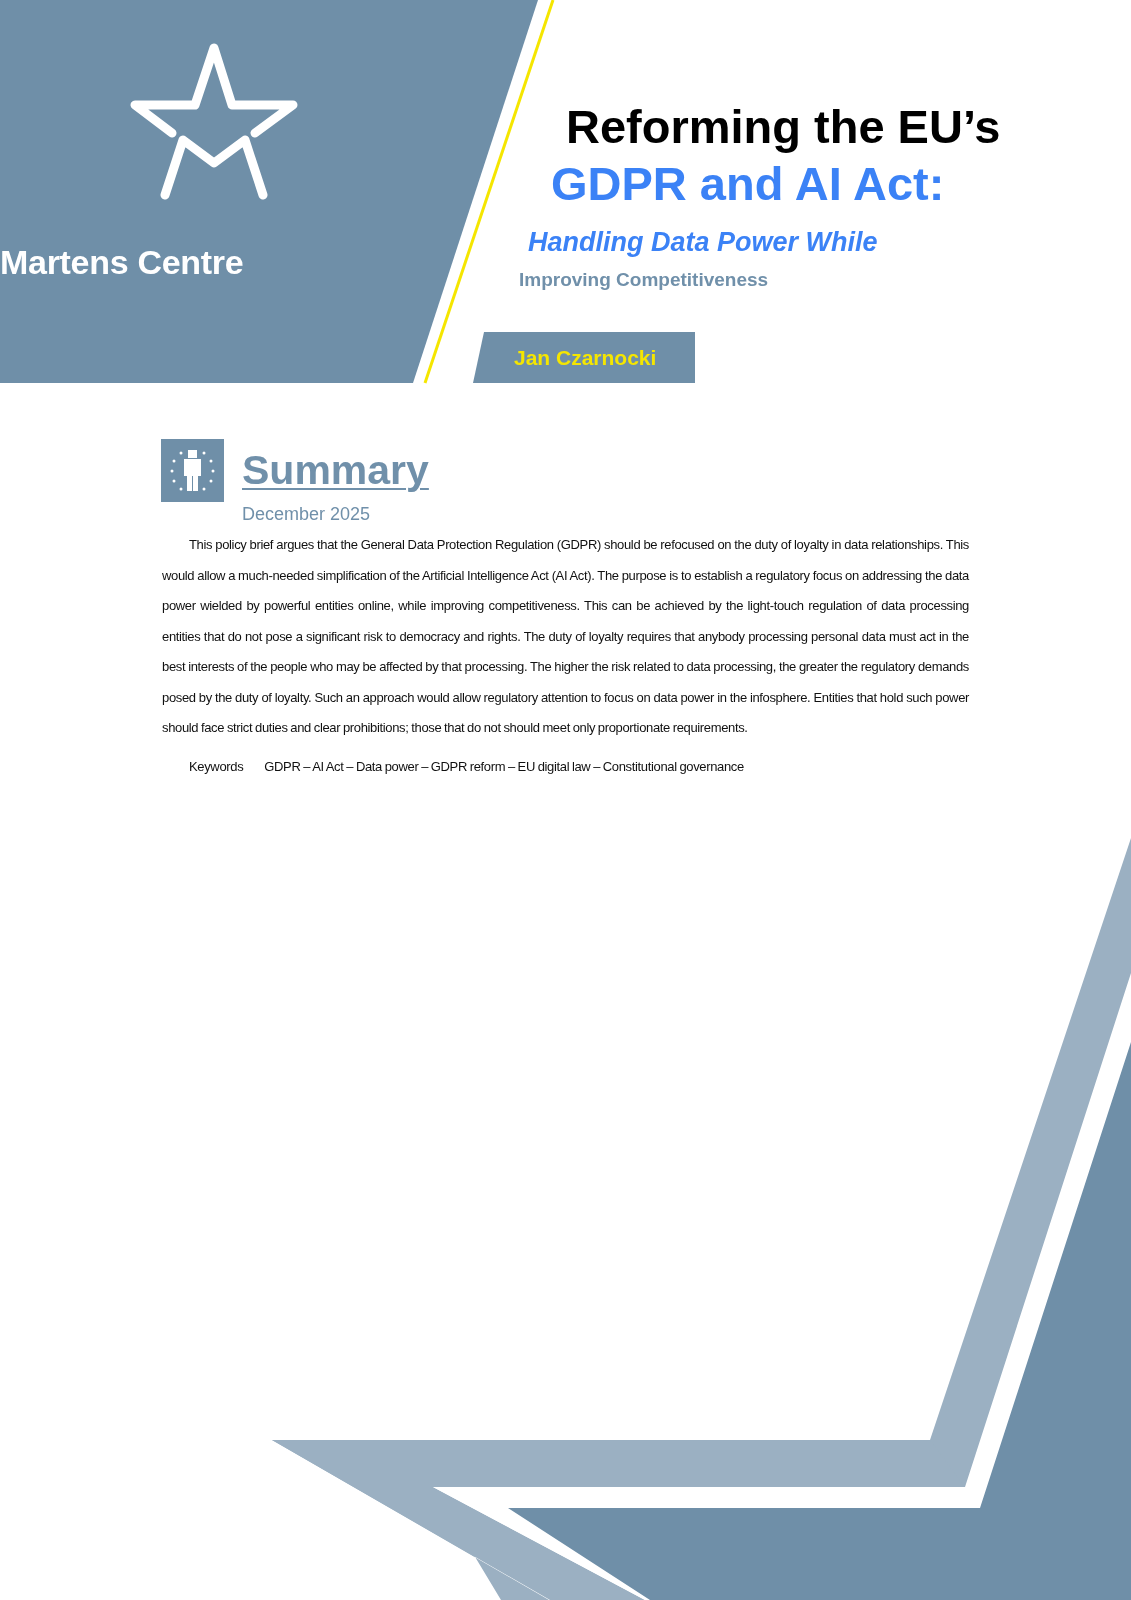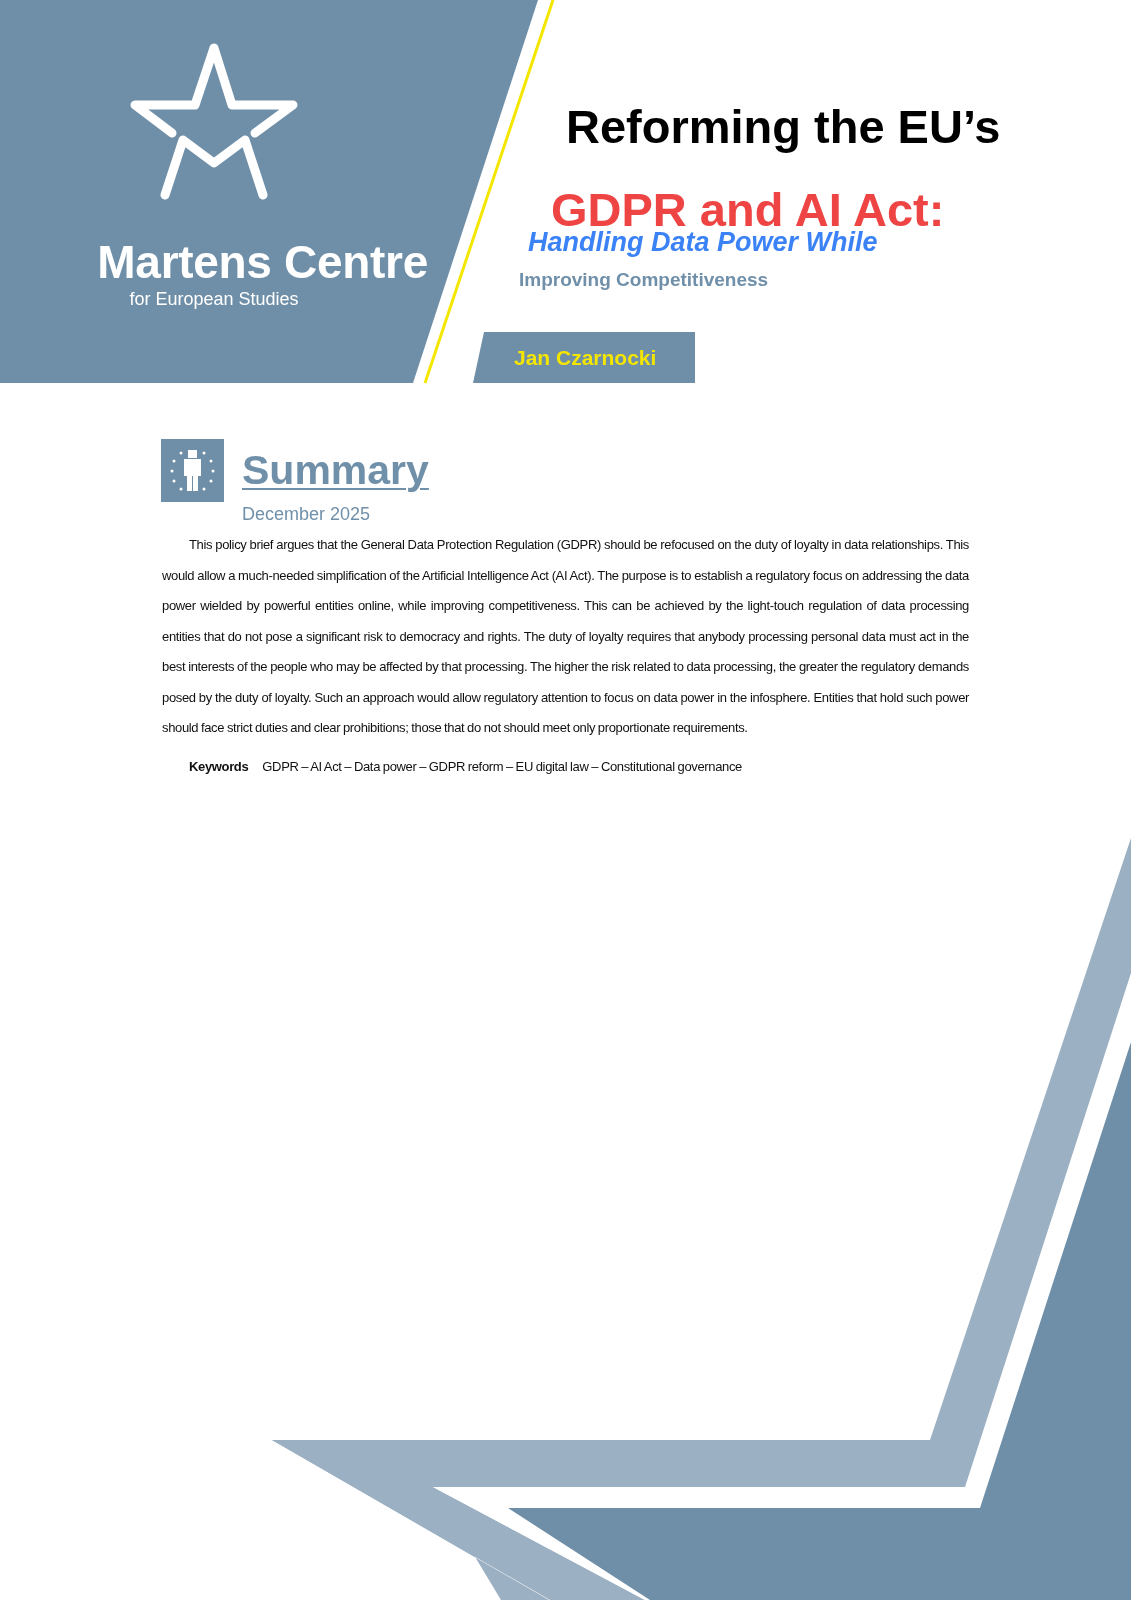--- a/index.html
+++ b/index.html
@@ -7,46 +7,46 @@
     width: 1131px; height: 1600px; position: relative; overflow: hidden;
     background: #ffffff;
     font-family: "Liberation Sans", sans-serif;
     color: #111111;
   }
   .deco { position: absolute; left: 0; top: 0; width: 1131px; height: 1600px; pointer-events: none; }
   .abs { position: absolute; }
 
   
   .logo-line1 { left: 0; width: 428px; top: 212px; text-align: center; color: #fff; font-size: 24px; line-height: 28px; }
-  .logo-line2 { left: 0; width: 428px; top: 240px; text-align: right; color: #fff; font-size: 46px; font-weight: bold; line-height: 44px; letter-spacing: -0.3px; }
+  .logo-line2 { left: 0; width: 428px; top: 240px; text-align: left; color: #fff; font-size: 34px; font-weight: bold; line-height: 44px; letter-spacing: -0.3px; }
   .logo-line3 { left: 0; width: 428px; top: 288px; text-align: center; color: #fff; font-size: 18px; line-height: 22px; }
 
   
   .title-1 { left: 566px; top: 99px; font-size: 47px; font-weight: bold; line-height: 56px; color: #000; white-space: nowrap; }
-  .title-2 { left: 551px; top: 156px; font-size: 47px; font-weight: bold; line-height: 56px; color: #ef4444; white-space: nowrap; margin-top: 26px; }
+  .title-2 { left: 551px; top: 156px; font-size: 47px; font-weight: bold; line-height: 56px; color: #3b82f6; white-space: nowrap; }
   .subtitle-1 { left: 528px; top: 225px; font-size: 27px; font-weight: bold; line-height: 34px; color: #3b82f6; white-space: nowrap; font-style: italic; }
   .subtitle-2 { left: 519px; top: 263px; font-size: 19px; font-weight: bold; line-height: 34px; color: #7090aa; white-space: nowrap; }
 
   .author { left: 514px; top: 344px; font-size: 21px; font-weight: bold; line-height: 28px; color: #f5e600; white-space: nowrap; }
 
   
   .summary-icon { left: 161px; top: 439px; width: 63px; height: 63px; }
   .summary-title { left: 242px; top: 446px; font-size: 41px; font-weight: bold; line-height: 48px; color: #7090aa; text-decoration: underline; text-decoration-thickness: 2px; text-underline-offset: 4px; }
   .summary-date { left: 242px; top: 483px; font-size: 18px; line-height: 22px; color: #7090aa; margin-top: 20px; }
 
   
   .body-text {
     left: 162px; top: 530px; width: 807px;
     font-size: 13px; line-height: 30.5px; text-align: justify;
     letter-spacing: -0.35px; word-spacing: -0.5px;
     color: #111;
   }
   .body-text p { margin: 0; text-indent: 27px; }
   .keywords { margin-top: 8px !important; }
-  .kw-label { font-weight: bold; margin-right: 14px; }
+  .kw-label { font-weight: normal; margin-right: 21px; }
 </style>
 </head>
 <body>
 
 <svg class="deco" viewBox="0 0 1131 1600" xmlns="http://www.w3.org/2000/svg">
 
   <polygon points="0,0 538,0 413,383 0,383" fill="#6f8fa8"></polygon>
 
   <line x1="553" y1="0" x2="425" y2="383" stroke="#f5e600" stroke-width="3"></line>
 
@@ -62,21 +62,20 @@
 </svg>
 
 <div class="abs" style="left:0;top:0;width:428px;height:320px;">
   <svg class="abs" style="left:0;top:0;" width="428" height="210" viewBox="0 0 428 210">
     <g fill="none" stroke="#ffffff" stroke-width="9" stroke-linecap="round" stroke-linejoin="round">
       <polyline points="172,133 135,105 195,105 214,48 232,105 293,105 255,133"></polyline>
       <polyline points="165,195 183,140 214,163 245,140 263,195"></polyline>
     </g>
   </svg>
   <div class="abs logo-line2">Martens Centre</div>
-  <div class="abs logo-line3">for European Studies</div>
 </div>
 
 <div class="abs title-1">Reforming the EU’s</div>
 <div class="abs title-2">GDPR and AI Act:</div>
 <div class="abs subtitle-1">Handling Data Power While</div>
 <div class="abs subtitle-2">Improving Competitiveness</div>
 
 <div class="abs author">Jan Czarnocki</div>
 
 <svg class="abs summary-icon" viewBox="0 0 63 63">

